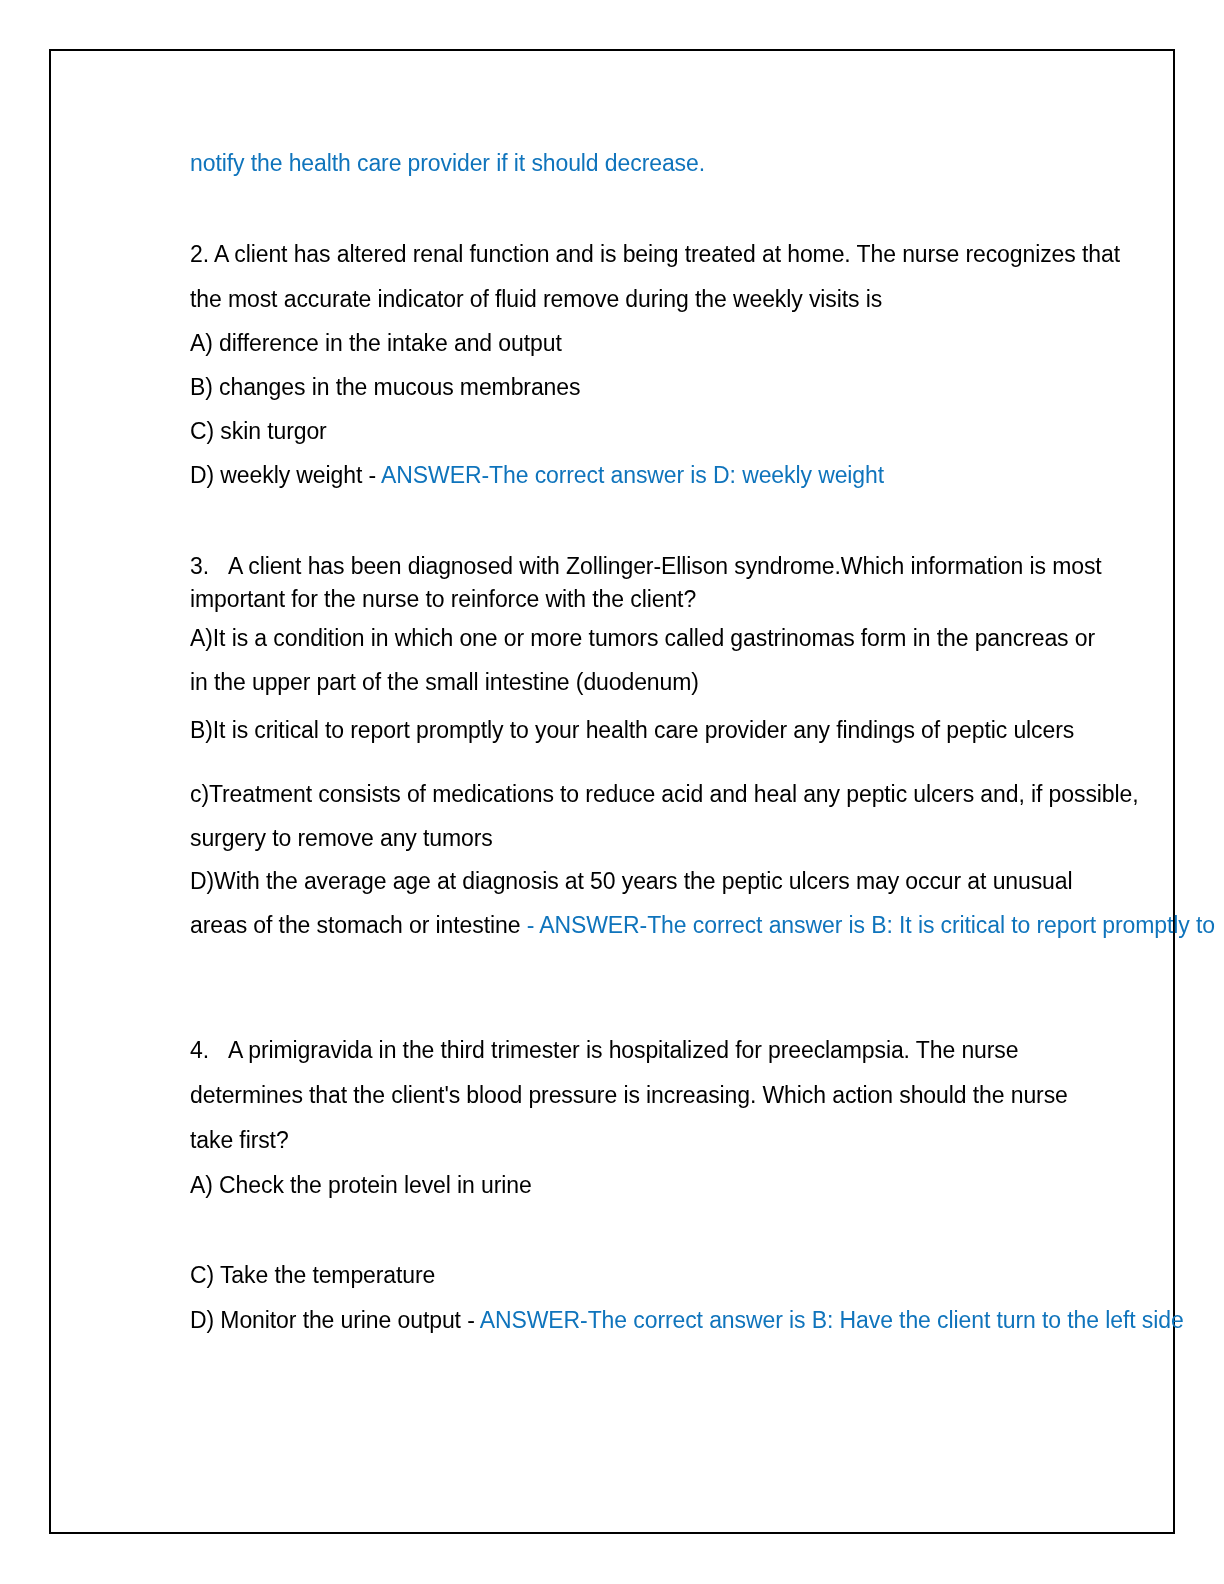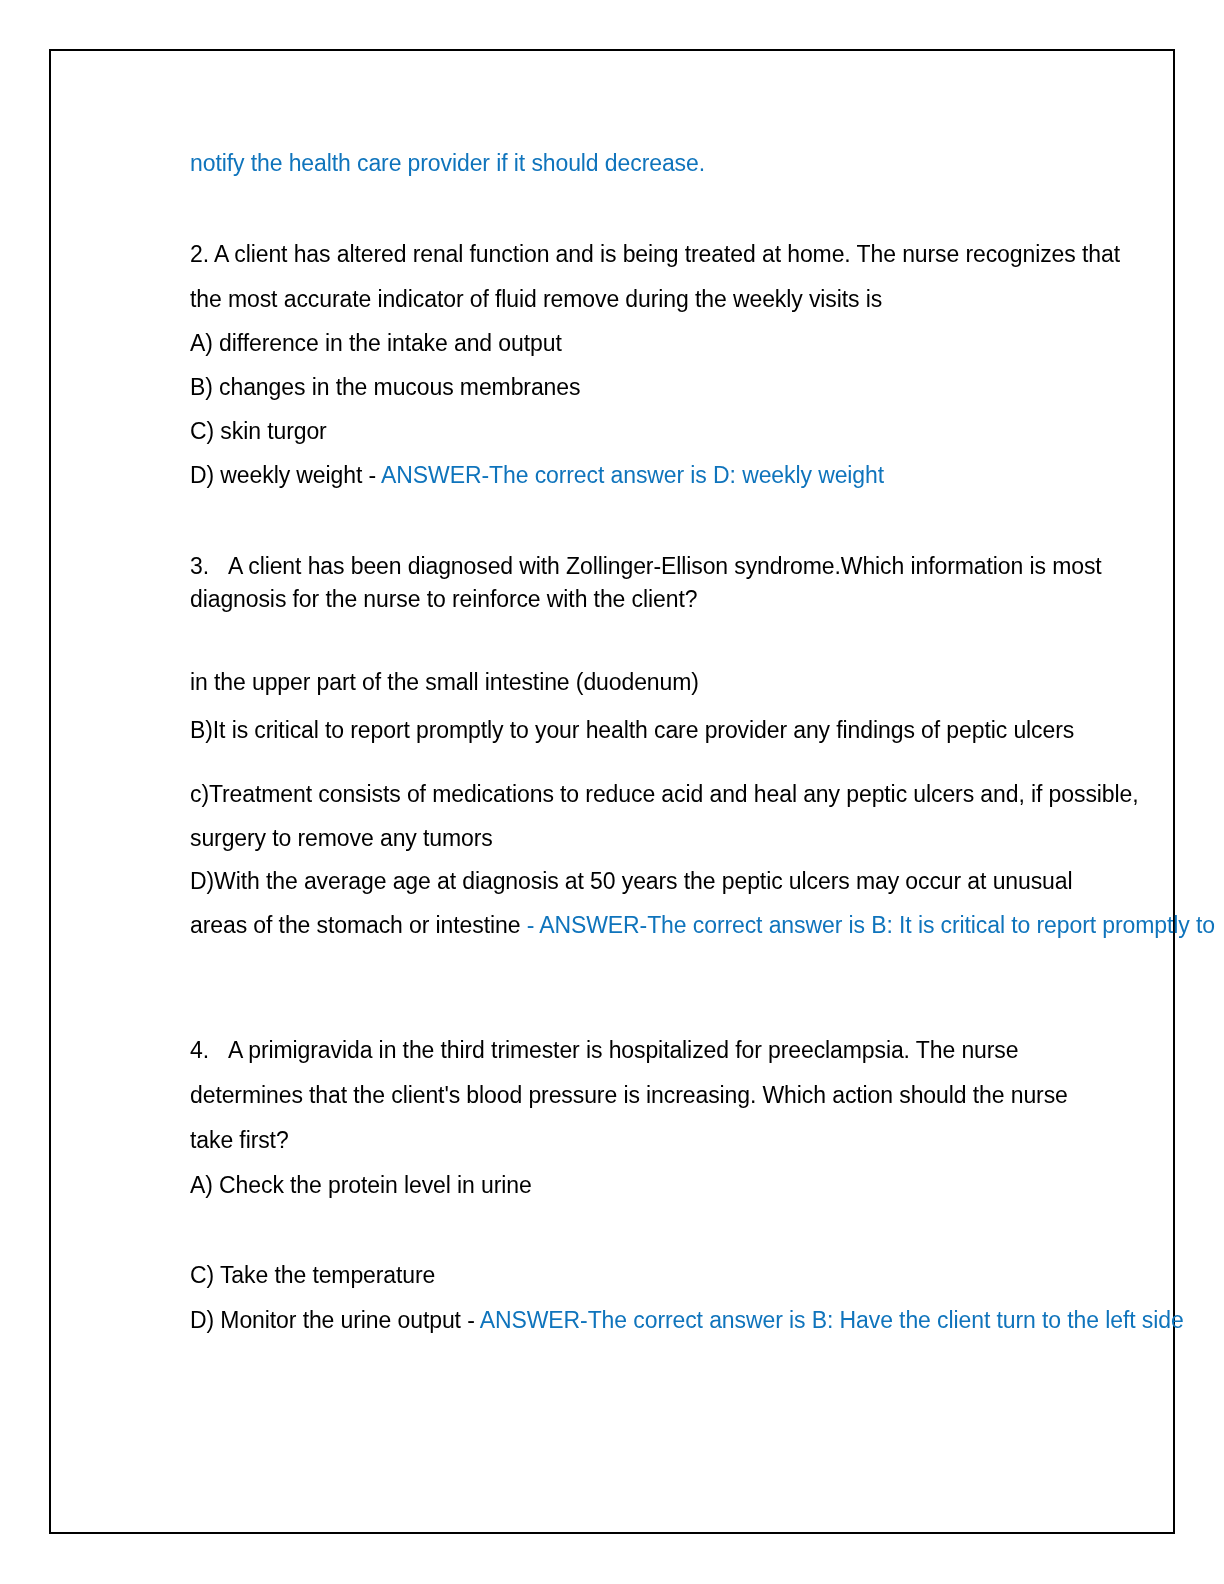--- a/index.html
+++ b/index.html
@@ -45,21 +45,22 @@
   <div class="line blue" style="top:150px">notify the health care provider if it should decrease.</div>
 
   <div class="line" style="top:241px">2. A client has altered renal function and is being treated at home. The nurse recognizes that</div>
   <div class="line" style="top:286px">the most accurate indicator of fluid remove during the weekly visits is</div>
   <div class="line" style="top:330px">A) difference in the intake and output</div>
   <div class="line" style="top:374px">B) changes in the mucous membranes</div>
   <div class="line" style="top:418px">C) skin turgor</div>
   <div class="line" style="top:462px"><span>D) weekly weight - </span><span class="blue">ANSWER-The correct answer is D: weekly weight</span></div>
 
   <div class="line" style="top:553px"><span class="qnum">3.</span><span>A client has been diagnosed with Zollinger-Ellison syndrome.Which information is most</span></div>
-  <div class="line" style="top:586px">diagnosis for the nurse to reinforce with the client?</div>
+  <div class="line" style="top:586px">important for the nurse to reinforce with the client?</div>
+  <div class="line" style="top:625px">A)It is a condition in which one or more tumors called gastrinomas form in the pancreas or</div>
   <div class="line" style="top:669px">in the upper part of the small intestine (duodenum)</div>
   <div class="line" style="top:717px">B)It is critical to report promptly to your health care provider any findings of peptic ulcers</div>
   <div class="line" style="top:781px">c)Treatment consists of medications to reduce acid and heal any peptic ulcers and, if possible,</div>
   <div class="line" style="top:825px">surgery to remove any tumors</div>
   <div class="line" style="top:868px">D)With the average age at diagnosis at 50 years the peptic ulcers may occur at unusual</div>
   <div class="line" style="top:912px"><span>areas of the stomach or intestine</span><span class="blue"> - ANSWER-The correct answer is B: It is critical to report promptly to</span></div>
 
   <div class="line" style="top:1037px"><span class="qnum">4.</span><span>A primigravida in the third trimester is hospitalized for preeclampsia. The nurse</span></div>
   <div class="line" style="top:1082px">determines that the client's blood pressure is increasing. Which action should the nurse</div>
   <div class="line" style="top:1127px">take first?</div>

